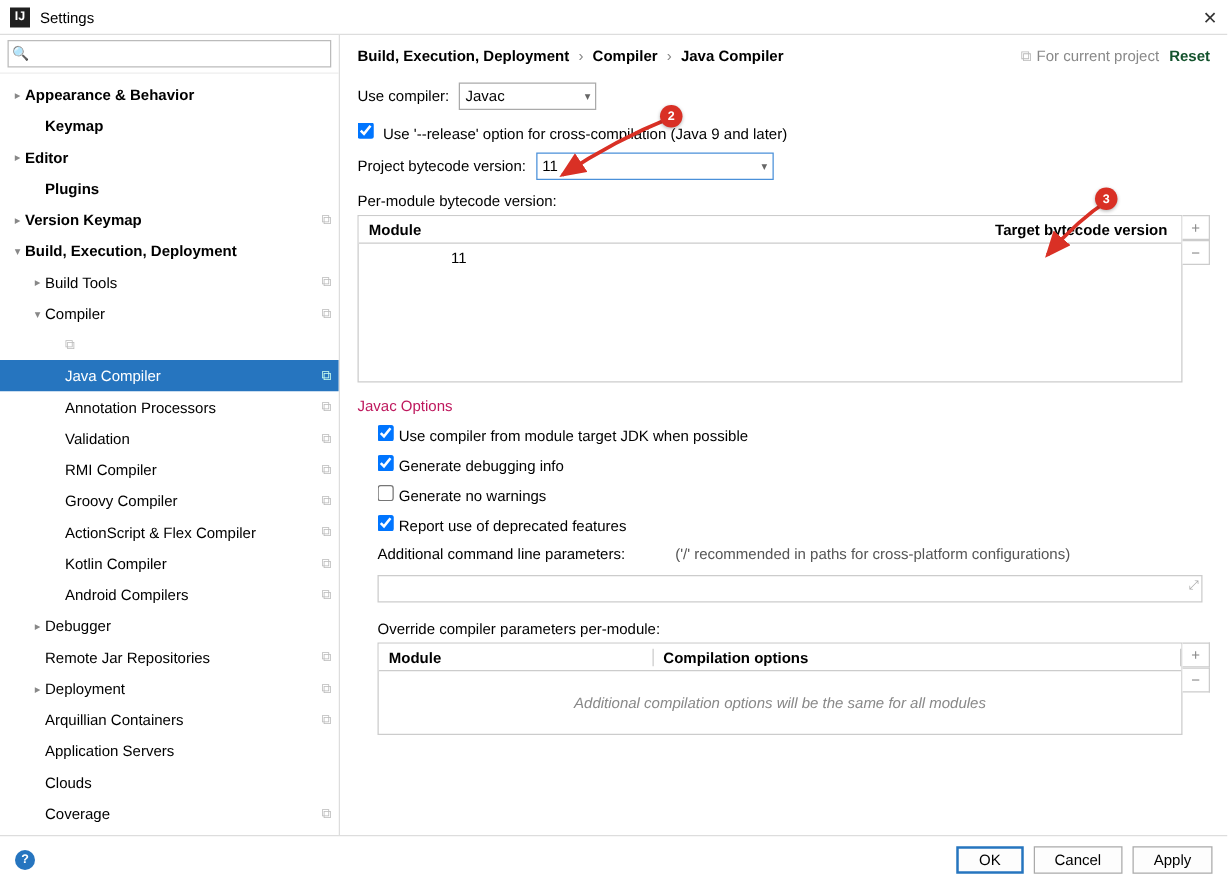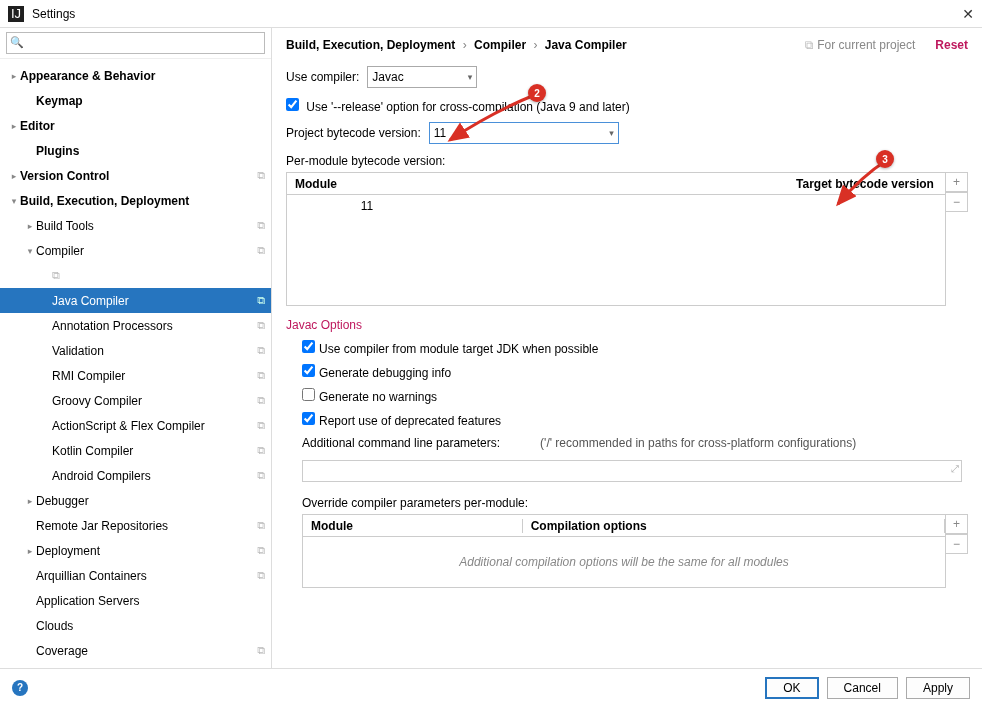--- a/index.html
+++ b/index.html
@@ -1,19 +1,19 @@
 <!DOCTYPE html>
 <html><head>
 <meta charset="utf-8">
 <style>
 * { box-sizing: border-box; margin: 0; padding: 0; font-family: "Segoe UI", Arial, sans-serif; font-size: 12px; }
 body { background: #fff; color: #000; width: 982px; height: 706px; overflow: hidden; position: relative; }
 
 .titlebar { display: flex; align-items: center; height: 28px; padding: 0 8px; border-bottom: 1px solid #ddd; background: #fff; }
-.titlebar .app-icon { width: 16px; height: 16px; background: #1f1f1f; color: #fff; font-size: 13px; font-weight: normal; display: flex; align-items: center; justify-content: center; margin-right: 8px; }
+.titlebar .app-icon { width: 16px; height: 16px; background: #1f1f1f; color: #fff; font-size: 10px; font-weight: bold; display: flex; align-items: center; justify-content: center; margin-right: 8px; }
 .titlebar .close { margin-left: auto; font-size: 14px; cursor: pointer; color: #333; }
 
 .main { display: flex; height: 640px; }
 
 .sidebar { width: 272px; border-right: 1px solid #ddd; display: flex; flex-direction: column; }
 .search { padding: 4px 6px; border-bottom: 1px solid #eee; position: relative; }
 .search input { width: 100%; height: 22px; border: 1px solid #bbb; padding: 0 4px 0 18px; }
 .search .mag { position: absolute; left: 10px; top: 8px; color: #888; font-size: 11px; }
 .tree { flex: 1; overflow-y: auto; padding-top: 4px; }
 .tree-item { display: flex; align-items: center; height: 25px; padding-right: 6px; cursor: pointer; position: relative; }
@@ -26,21 +26,21 @@
 .tree-item.bold .label { font-weight: bold; }
 .lvl0 { padding-left: 8px; }
 .lvl1 { padding-left: 24px; }
 .lvl2 { padding-left: 40px; }
 
 .content { flex: 1; padding: 10px 14px; overflow-y: auto; position: relative; }
 .hdr { display: flex; align-items: center; margin-bottom: 14px; }
 .breadcrumb { font-weight: bold; color: #000; }
 .breadcrumb .sep { color: #888; margin: 0 4px; font-weight: normal; }
 .scope { margin-left: auto; color: #888; display: flex; align-items: center; gap: 4px; }
-.reset { color: #be185d; margin-left: 20px; font-weight: bold; cursor: pointer; }
+.reset { color: #14532d; margin-left: 8px; font-weight: bold; cursor: pointer; }
 
 .row { display: flex; align-items: center; margin-bottom: 10px; gap: 8px; }
 .row label { white-space: nowrap; }
 select, .combo { height: 22px; border: 1px solid #aaa; background: #fff; padding: 0 4px; }
 .combo { display: flex; align-items: center; justify-content: space-between; min-width: 110px; }
 .combo .arrow { color: #666; font-size: 9px; }
 .combo.wide { width: 190px; border-color: #4a90d9; }
 input[type=checkbox] { margin-right: 4px; }
 .cbrow { margin-bottom: 8px; }
 
@@ -105,21 +105,21 @@
         <div class="tree-item lvl0 bold">
           <span class="chev">▸</span>
           <span class="label">Editor</span>
         </div>
         <div class="tree-item lvl1 bold">
           <span class="chev"></span>
           <span class="label">Plugins</span>
         </div>
         <div class="tree-item lvl0 bold">
           <span class="chev">▸</span>
-          <span class="label">Version Control</span>
+          <span class="label">Version Keymap</span>
           <span class="copy-icon">⧉</span>
         </div>
         <div class="tree-item lvl0 bold">
           <span class="chev">▾</span>
           <span class="label">Build, Execution, Deployment</span>
         </div>
         <div class="tree-item lvl1">
           <span class="chev">▸</span>
           <span class="label">Build Tools</span>
           <span class="copy-icon">⧉</span>

